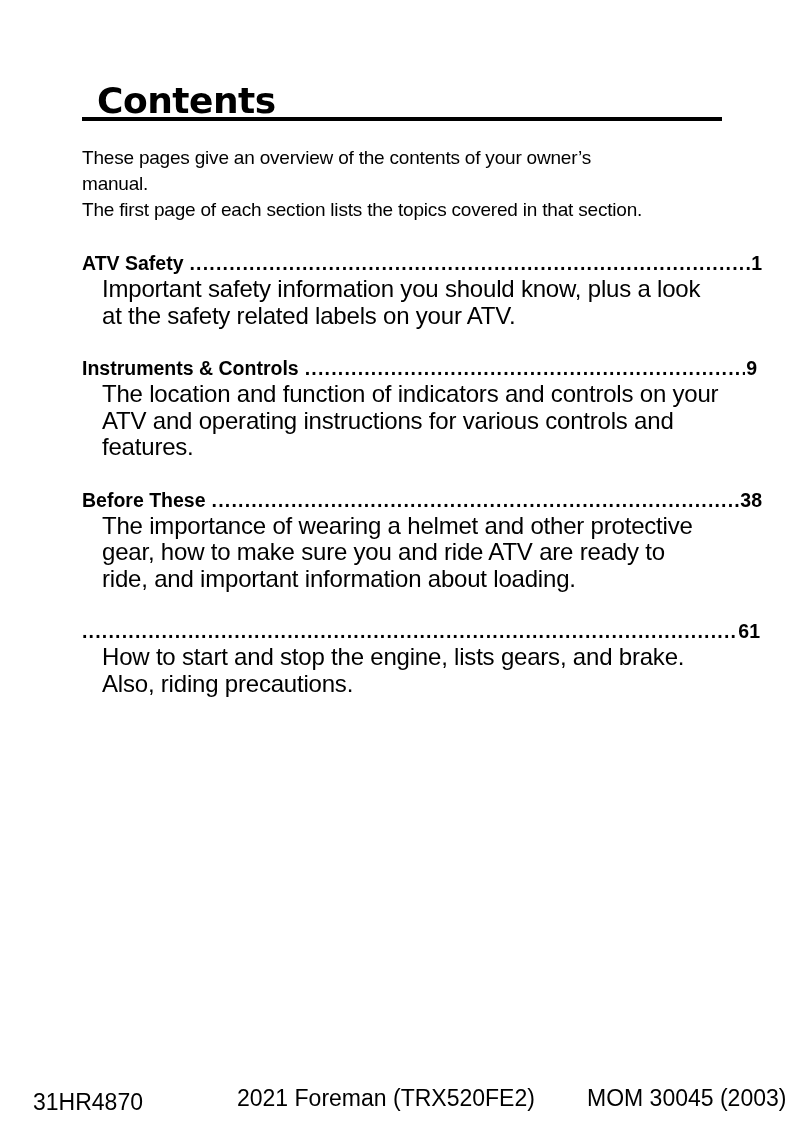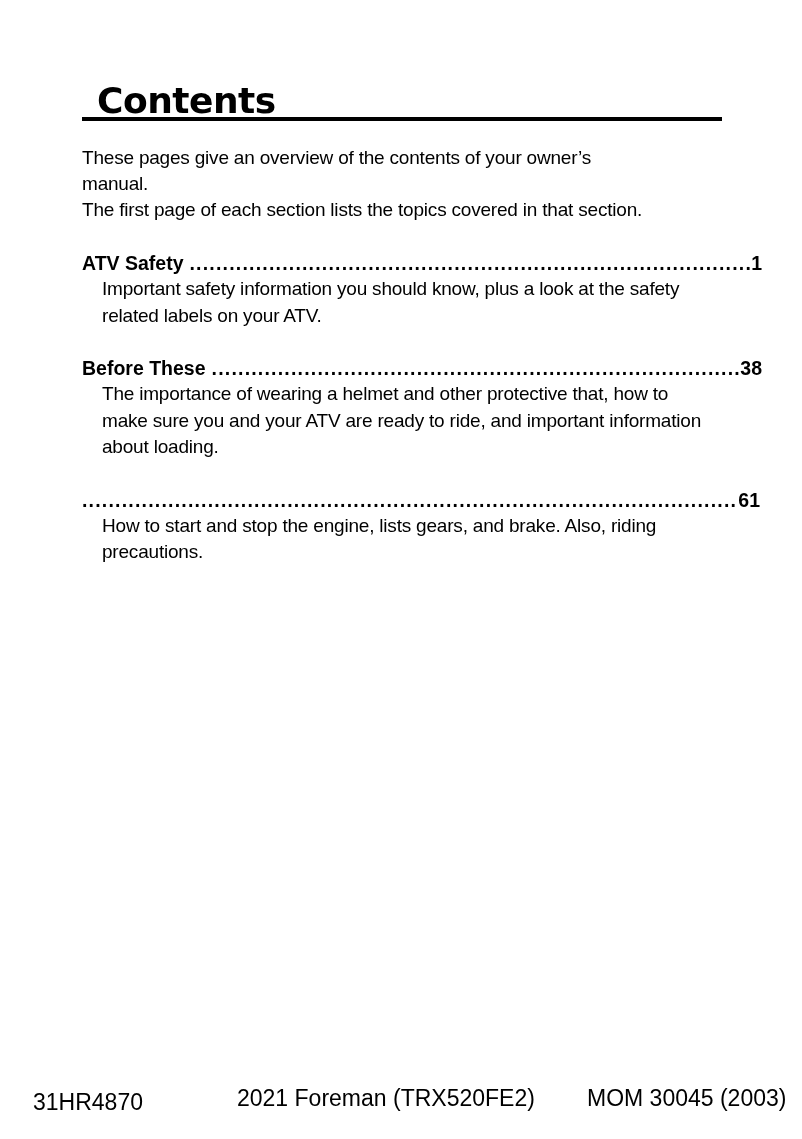--- a/index.html
+++ b/index.html
@@ -74,21 +74,21 @@
     }
     .toc-heading .leader::before {
       content: "..............................................................................................................................................................";
     }
     .toc-heading .page { flex: 0 0 auto; padding-left: 1px; }
     .toc-desc {
       margin: 0;
       padding-left: 20px;
       width: 640px;
       font-family: "Liberation Sans", sans-serif;
-      font-size: 19px;
+      font-size: 24px;
       line-height: 26.5px;
       letter-spacing: -0.2px;
     }
     .footer {
       position: absolute;
       top: 1083px;
       left: 0;
       width: 802px;
       height: 30px;
       font-family: "Liberation Sans", sans-serif;
@@ -113,28 +113,36 @@
 <div class="toc">
   <div class="toc-entry">
     <div class="toc-heading">
       <span class="label">ATV Safety</span>
       <span class="leader"></span>
       <span class="page">1</span>
     </div>
     <p class="toc-desc" style="width:620px">Important safety information you should know, plus a look at the safety related labels on your ATV.</p>
   </div>
 
+  <div class="toc-entry">
+    <div class="toc-heading" style="width:675px">
+      <span class="label">Instruments &amp; Controls</span>
+      <span class="leader"></span>
+      <span class="page">9</span>
+    </div>
+    <p class="toc-desc">The location and function of indicators and controls on your ATV and operating instructions for various controls and features.</p>
+  </div>
 
   <div class="toc-entry">
     <div class="toc-heading">
       <span class="label">Before These</span>
       <span class="leader"></span>
       <span class="page">38</span>
     </div>
-    <p class="toc-desc" style="width:610px">The importance of wearing a helmet and other protective that, how to make sure you and your ATV are ready to ride, and important information about loading.</p>
+    <p class="toc-desc" style="width:610px">The importance of wearing a helmet and other protective gear, how to make sure you and ride ATV are ready to ride, and important information about loading.</p>
   </div>
 
   <div class="toc-entry">
     <div class="toc-heading" style="width:678px">
       <span class="leader"></span>
       <span class="page">61</span>
     </div>
     <p class="toc-desc" style="width:610px">How to start and stop the engine, lists gears, and brake. Also, riding precautions.</p>
   </div>
 </div>

